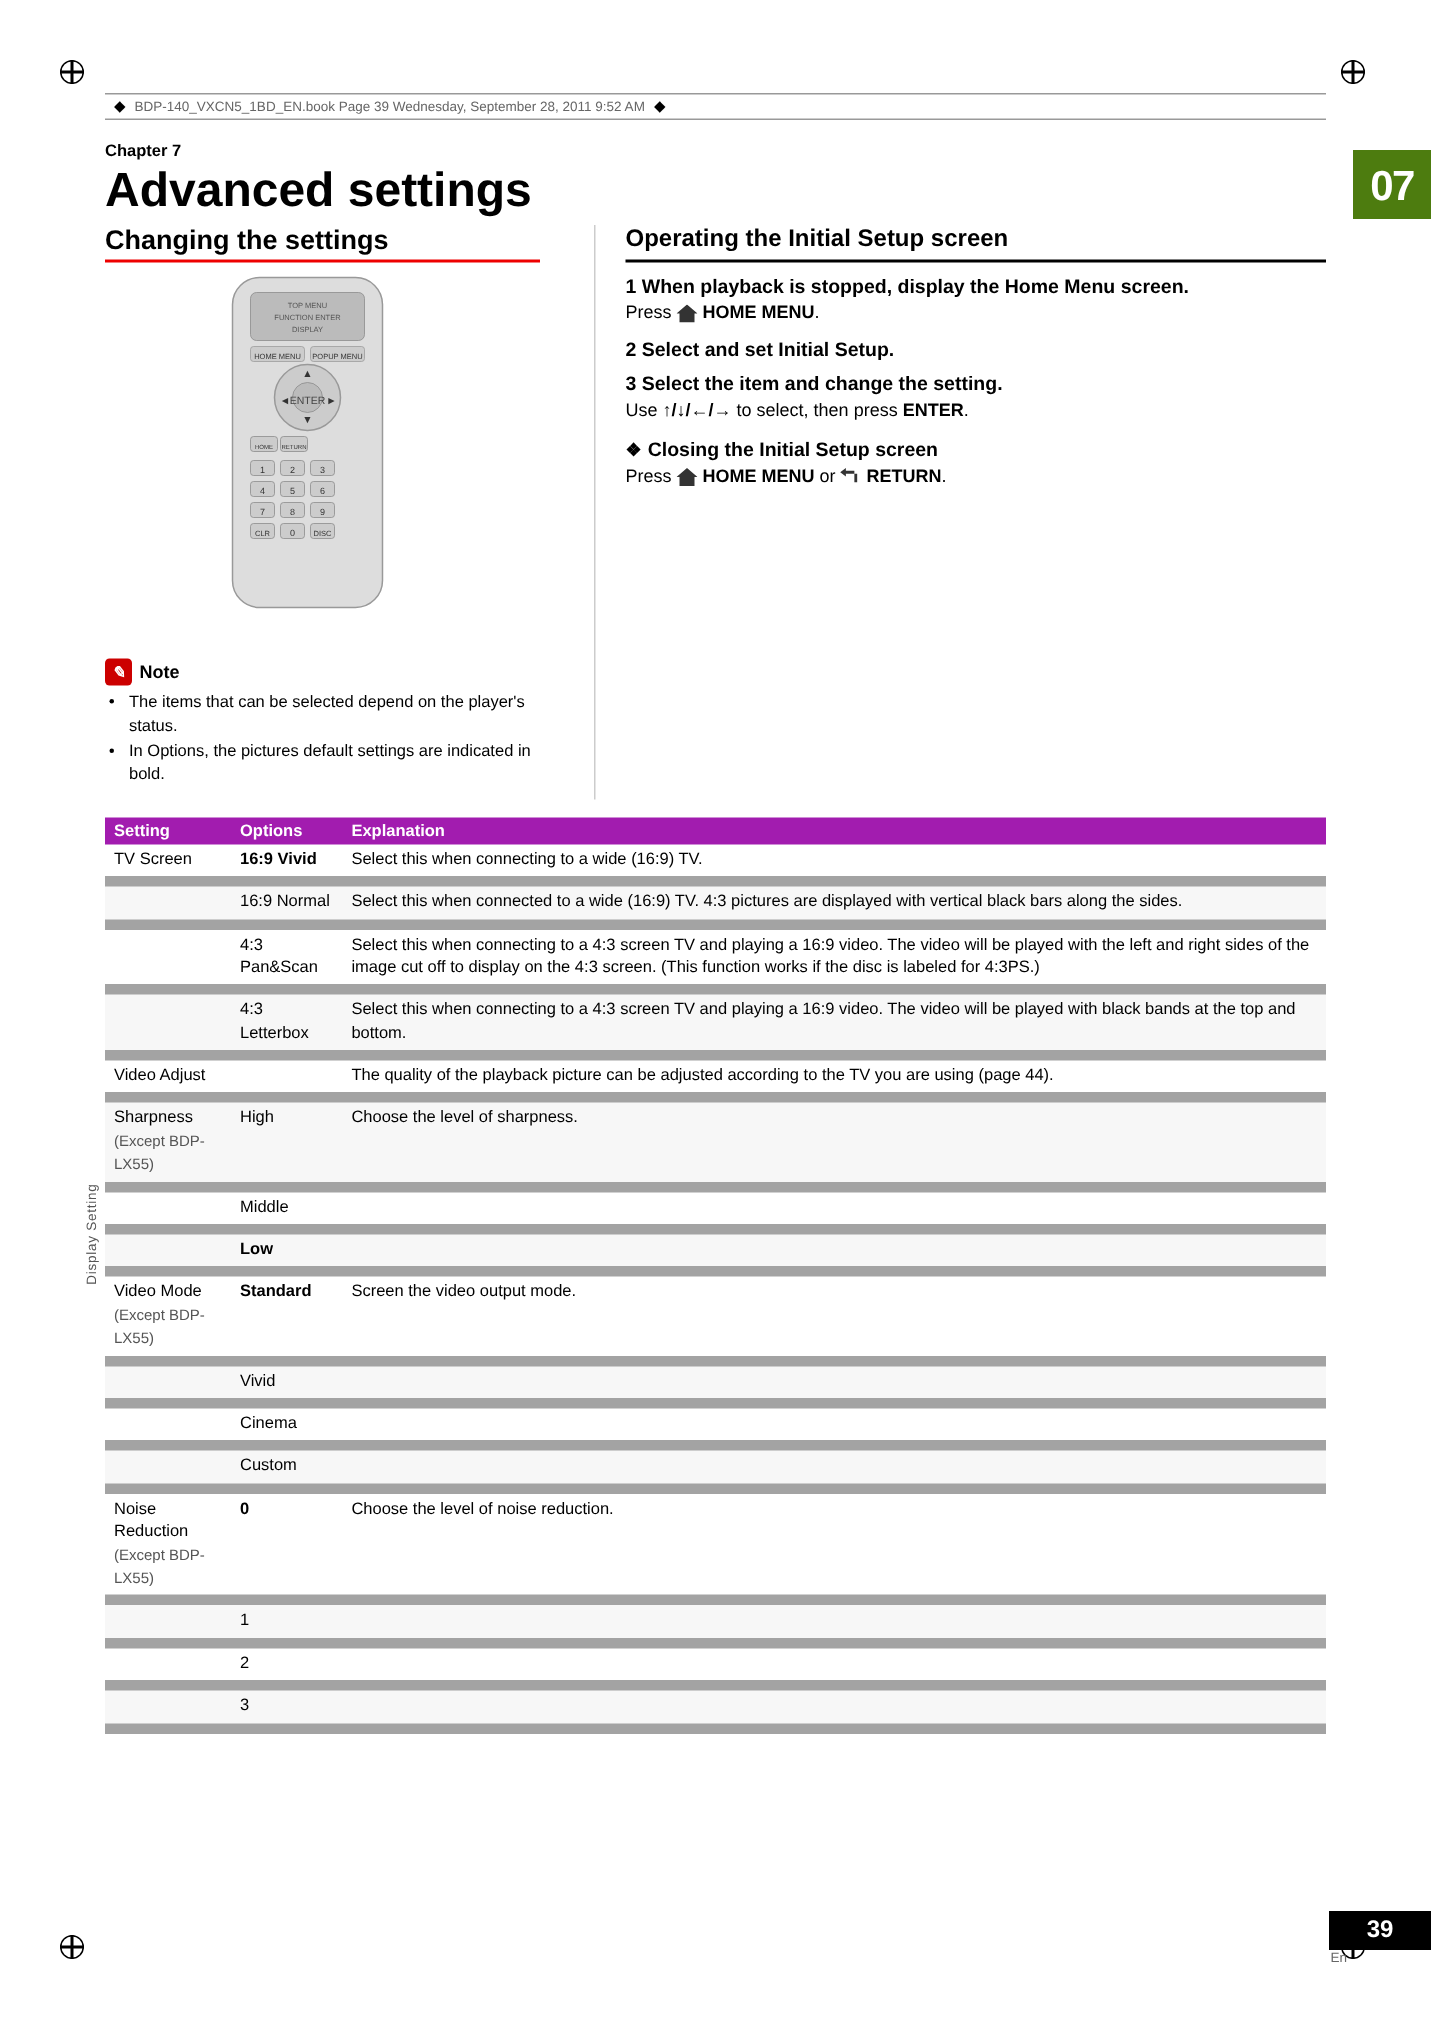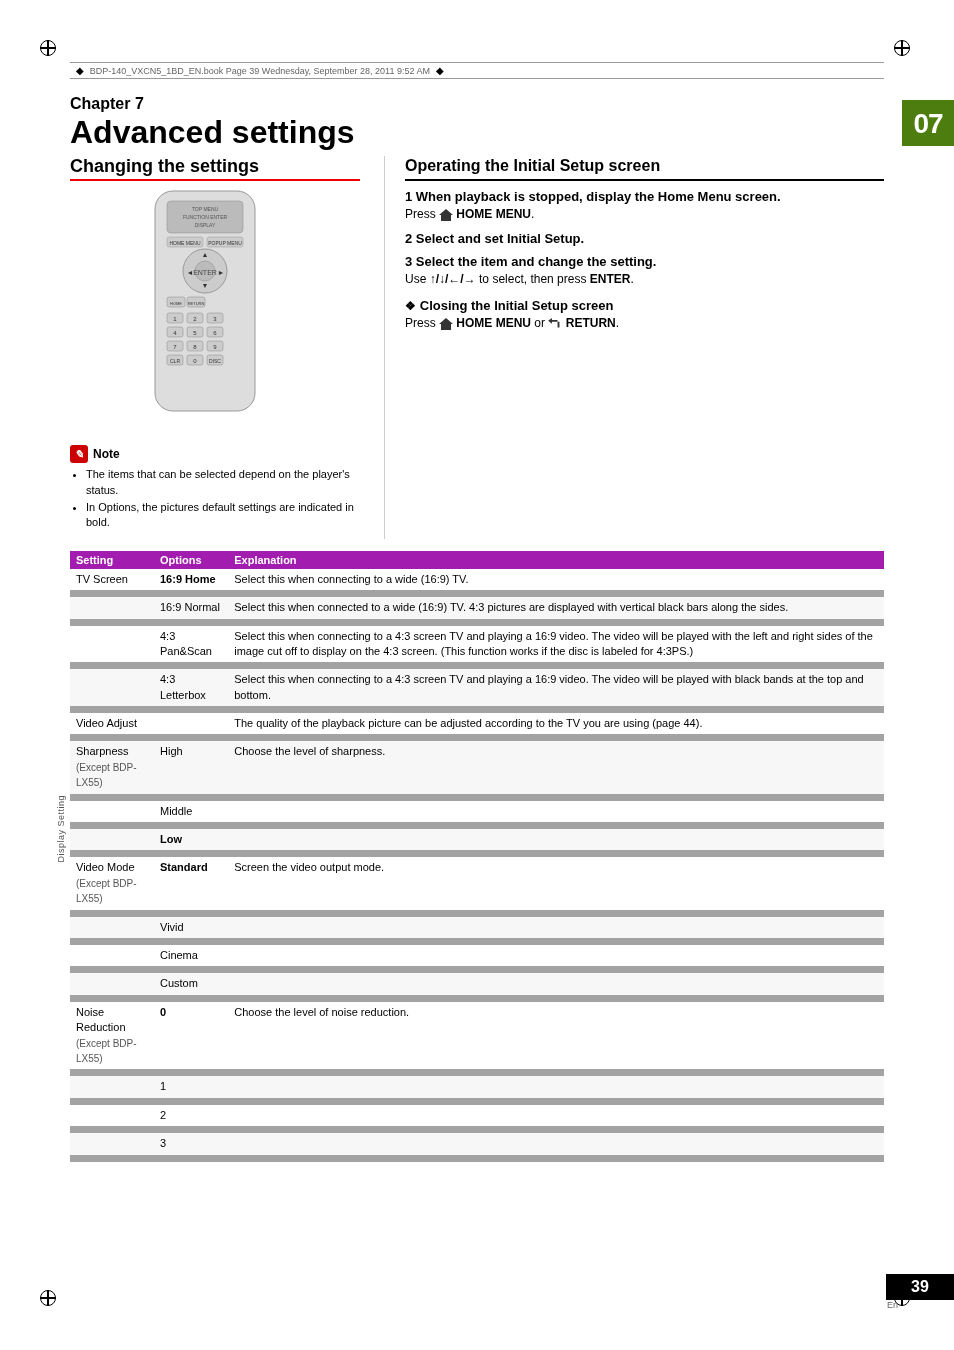--- a/index.html
+++ b/index.html
@@ -85,36 +85,36 @@
     
     .main-content {
       position: absolute;
       top: 85px;
       left: 70px;
       right: 70px;
     }
 
     
     .chapter-label {
-      font-size: 16px;
+      font-size: 11px;
       font-weight: bold;
       margin-bottom: 2px;
       margin-top: 10px;
     }
     .chapter-title {
       font-size: 32px;
       font-weight: bold;
       line-height: 1.1;
       margin-bottom: 6px;
     }
 
     
     .two-col {
       display: flex;
-      gap: 4px;
+      gap: 16px;
       margin-top: 0;
     }
     .left-col {
       width: 310px;
       flex-shrink: 0;
       padding-right: 20px;
     }
     .right-col {
       flex: 1;
       padding-left: 20px;
@@ -431,21 +431,21 @@
         <thead>
           <tr>
             <th>Setting</th>
             <th>Options</th>
             <th>Explanation</th>
           </tr>
         </thead>
         <tbody id="table-body">
         <tr>
               <td>TV Screen</td>
-              <td><b>16:9 Home</b></td>
+              <td><b>16:9 Vivid</b></td>
               <td>Select this when connecting to a wide (16:9) TV.</td>
             </tr>
             <tr>
               <td></td>
               <td>16:9 Normal</td>
               <td>Select this when connected to a wide (16:9) TV. 4:3 pictures are displayed with vertical black bars along the sides.</td>
             </tr>
             <tr>
               <td></td>
               <td>4:3 Pan&amp;Scan</td>

